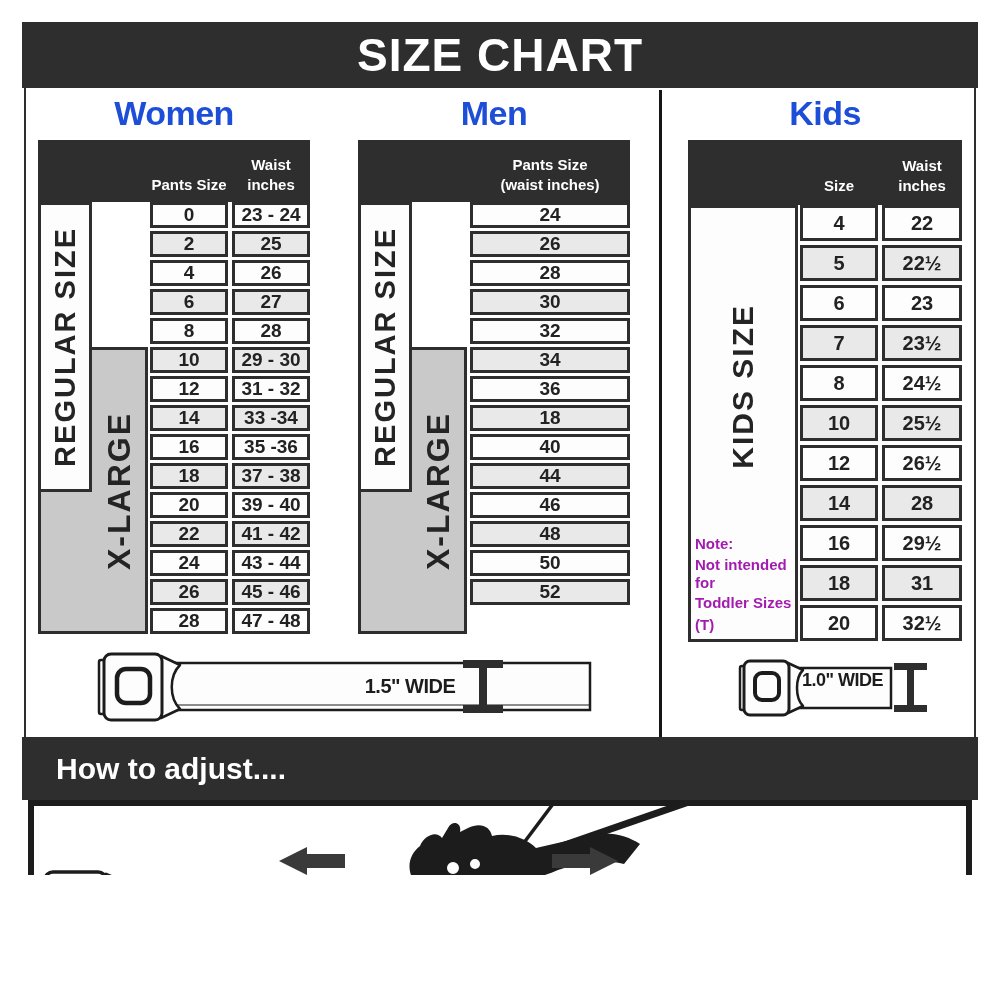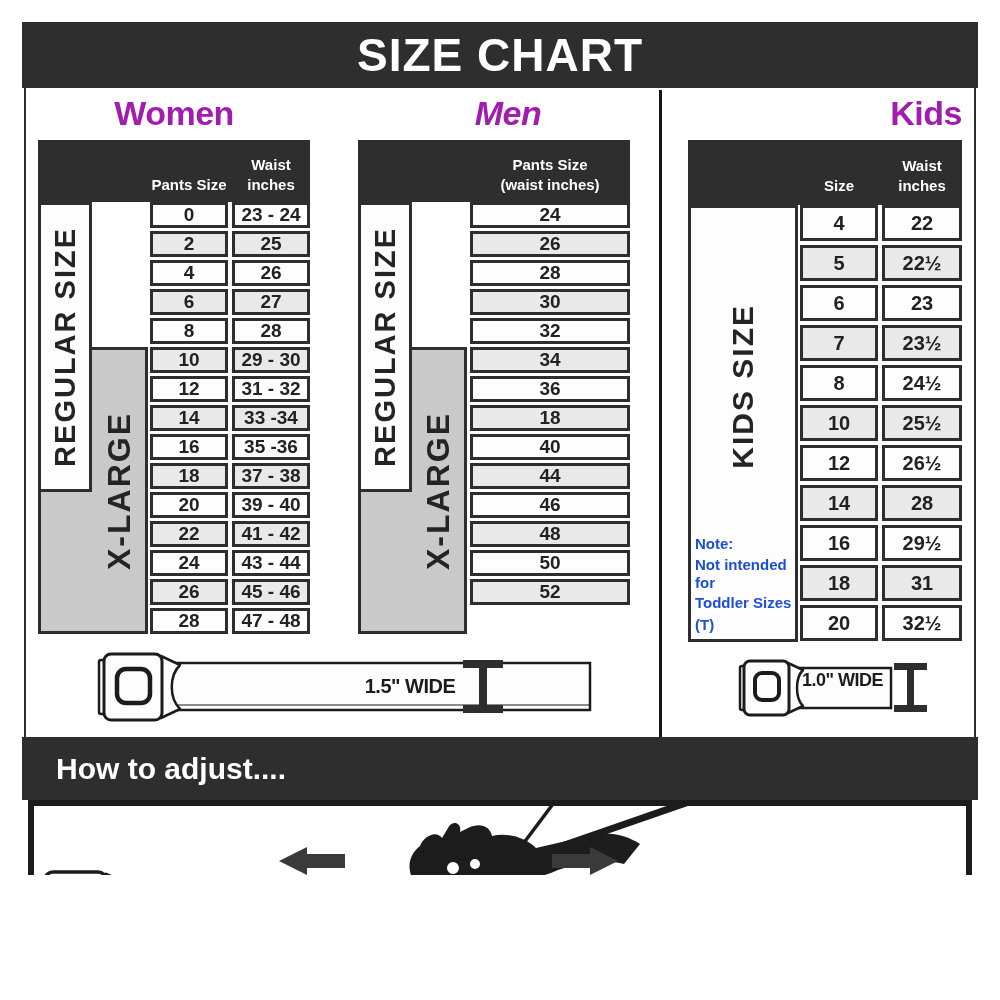--- a/index.html
+++ b/index.html
@@ -4,34 +4,34 @@
 <style>
   html,body{margin:0;padding:0;background:#fff;}
   .page{position:relative;width:1000px;height:875px;background:#fff;
         font-family:"Liberation Sans",sans-serif;color:#222;overflow:hidden;}
   .abs{position:absolute;}
   .banner{left:22px;top:22px;width:956px;height:66px;background:#2e2e2e;color:#fff;
           display:flex;align-items:center;justify-content:center;font-size:46px;font-weight:bold;letter-spacing:1px;}
   .mainbox{left:24px;top:88px;width:952px;height:649px;background:#fff;
            border-left:2px solid #2e2e2e;border-right:2px solid #2e2e2e;box-sizing:border-box;}
   .divider{left:659px;top:90px;width:3px;height:647px;background:#151515;}
-  .sect-title{top:94px;text-align:center;font-size:34px;font-weight:bold;color:#a21caf;letter-spacing:-0.5px;}
+  .sect-title{top:94px;text-align:center;font-size:34px;font-weight:bold;color:#1d4ed8;letter-spacing:-0.5px;}
   .thead{background:#2e2e2e;color:#fff;}
   .thead .h{position:absolute;text-align:center;font-weight:bold;font-size:15px;line-height:20px;}
   .vbox{border:3px solid #2e2e2e;box-sizing:border-box;}
   .vwrap{position:absolute;display:flex;align-items:center;justify-content:center;}
   .vtext{writing-mode:vertical-rl;transform:rotate(180deg);font-weight:bold;color:#242424;letter-spacing:2px;white-space:nowrap;}
   .cellcol{display:flex;flex-direction:column;gap:3px;}
   .cell{height:26px;box-sizing:border-box;border:3px solid #2e2e2e;background:#fdfdfd;
         display:flex;align-items:center;justify-content:center;font-weight:bold;font-size:19px;color:#222;}
   .cellcol .cell:nth-child(even){background:#e9e9e9;}
   .kidscol{gap:4px;}
   .kidscol .cell{height:36px;font-size:20px;}
   .beltlabel{font-weight:bold;font-size:20px;text-align:center;color:#1c1c1c;letter-spacing:-0.5px;}
-  .note{font-weight:bold;font-size:15px;line-height:25px;color:#1d4ed8;}
+  .note{font-weight:bold;font-size:15px;line-height:25px;color:#a21caf;}
   .band{left:22px;top:737px;width:956px;height:63px;background:#2e2e2e;color:#fff;
         display:flex;align-items:center;font-size:30px;font-weight:bold;padding-left:34px;box-sizing:border-box;}
   .adjlabel{font-weight:bold;font-size:27px;color:#2f2f2f;text-align:center;letter-spacing:-0.5px;font-style:italic;}
   svg{display:block;}
 </style>
 </head>
 <body>
 
 <div class="page">
 
@@ -83,21 +83,21 @@
     <div class="cell">33 -34</div>
     <div class="cell">35 -36</div>
     <div class="cell">37 - 38</div>
     <div class="cell">39 - 40</div>
     <div class="cell">41 - 42</div>
     <div class="cell">43 - 44</div>
     <div class="cell">45 - 46</div>
     <div class="cell">47 - 48</div>
   </div>
 
-  <div class="abs sect-title" style="left:372px;width:272px;font-style:italic;">Men</div>
+  <div class="abs sect-title" style="left:358px;width:272px;">Men</div>
   <div class="abs thead" style="left:358px;top:140px;width:272px;height:62px;">
     <div class="h" style="left:112px;bottom:27px;width:160px;">Pants Size</div>
     <div class="h" style="left:112px;bottom:7px;width:160px;">(waist inches)</div>
   </div>
   <div class="abs vbox" style="left:358px;top:347px;width:109px;height:287px;background:#c9c9c9;z-index:1;">
     <div class="vwrap" style="left:52px;top:0;right:0;bottom:0;">
       <div class="vtext" style="font-size:32px;">X-LARGE</div>
     </div>
   </div>
   <div class="abs vbox" style="left:358px;top:202px;width:54px;height:290px;background:#fdfdfd;z-index:2;">
@@ -115,21 +115,21 @@
     <div class="cell">36</div>
     <div class="cell">18</div>
     <div class="cell">40</div>
     <div class="cell">44</div>
     <div class="cell">46</div>
     <div class="cell">48</div>
     <div class="cell">50</div>
     <div class="cell">52</div>
   </div>
 
-  <div class="abs sect-title" style="left:688px;width:274px;text-align:right;">Kids</div>
+  <div class="abs sect-title" style="left:688px;width:274px;">Kids</div>
   <div class="abs thead" style="left:688px;top:140px;width:274px;height:65px;">
     <div class="h" style="left:112px;bottom:9px;width:78px;">Size</div>
     <div class="h" style="left:194px;bottom:29px;width:80px;">Waist</div>
     <div class="h" style="left:194px;bottom:9px;width:80px;">inches</div>
   </div>
   <div class="abs vbox" style="left:688px;top:205px;width:110px;height:437px;background:#fdfdfd;">
     <div class="vwrap" style="left:0;top:20px;right:0;bottom:95px;">
       <div class="vtext" style="font-size:30px;">KIDS SIZE</div>
     </div>
     <div class="note" style="position:absolute;left:4px;bottom:3px;">

